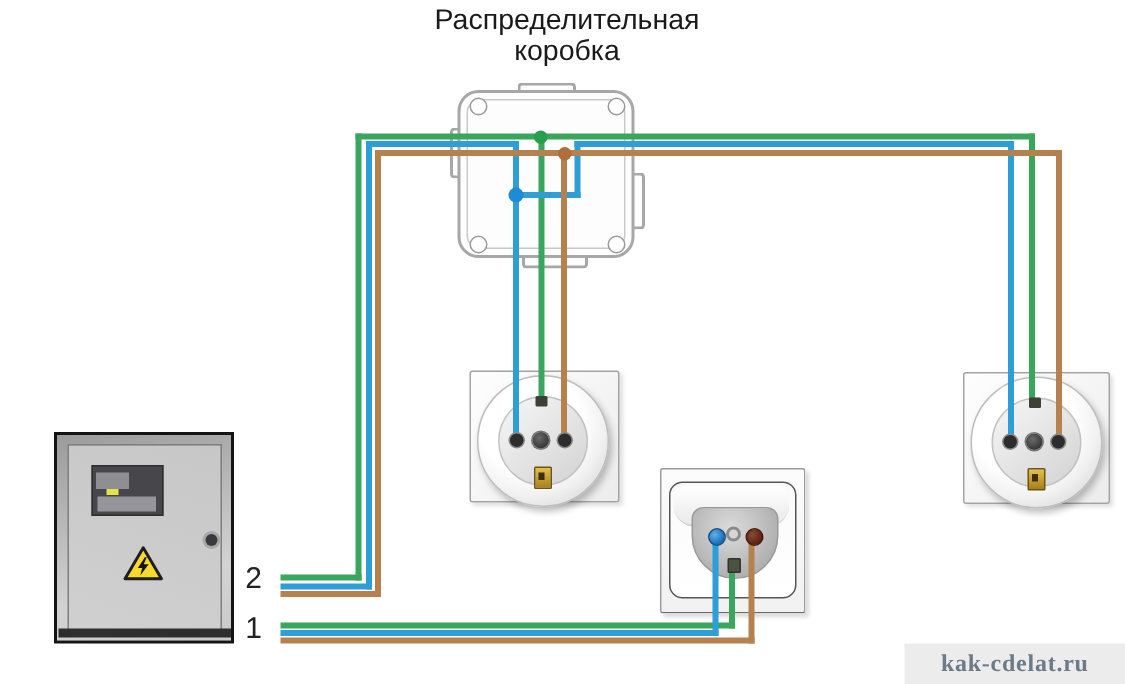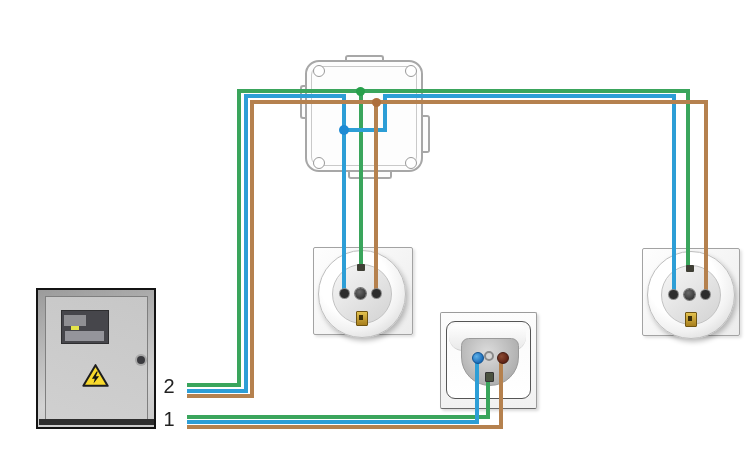--- a/index.html
+++ b/index.html
@@ -70,20 +70,21 @@
   .sw-screw{width:10px;height:10px;border-radius:50%;background:#d6d6d6;border:2px solid #8b8b8b;box-sizing:border-box;}
   .sw-term-r{width:10px;height:10px;border-radius:50%;border:1px solid #431a10;
              background:radial-gradient(circle at 35% 35%,#8a4a32,#5c2013 75%);}
   .sw-term-g{width:7px;height:8px;background:#4a5240;border:1px solid #333;border-radius:1px;}
 </style>
 </head>
 <body>
 
 <div id="stage">
 
+  <div class="abs title" style="left:272px;top:3px;width:212px;">Распределительная коробка</div>
   <div class="abs numlbl" style="left:158px;top:375px;width:22px;">2</div>
   <div class="abs numlbl" style="left:158px;top:408px;width:22px;">1</div>
 
   <div class="abs jb">
     <div class="abs jb-tab" style="left:40px;top:-5px;width:35px;height:6px;border-radius:3px 3px 0 0;border-bottom:none;"></div>
     <div class="abs jb-tab" style="left:43px;top:111px;width:40px;height:6px;border-radius:0 0 3px 3px;border-top:none;"></div>
     <div class="abs jb-tab" style="left:-5px;top:25px;width:6px;height:30px;border-radius:3px 0 0 3px;border-right:none;"></div>
     <div class="abs jb-tab" style="left:117px;top:55px;width:6px;height:34px;border-radius:0 3px 3px 0;border-left:none;"></div>
     <div class="abs jb-body"></div>
     <div class="abs jb-inner"></div>
@@ -174,14 +175,17 @@
   <div class="abs gterm" style="left:686px;top:265px;"></div>
   <div class="abs clip" style="left:685px;top:312px;">
       <div class="abs clip-slot"></div>
     </div>
 
   <div class="abs sw-term-b" style="left:472px;top:352px;"></div>
   <div class="abs sw-screw" style="left:484px;top:351px;"></div>
   <div class="abs sw-term-r" style="left:497px;top:352px;"></div>
   <div class="abs sw-term-g" style="left:485px;top:372px;"></div>
 
+  <div class="abs wm-strip">
+    <div class="wm-text">kak-cdelat.ru</div>
+  </div>
 
 </div>
 
 </body></html>

